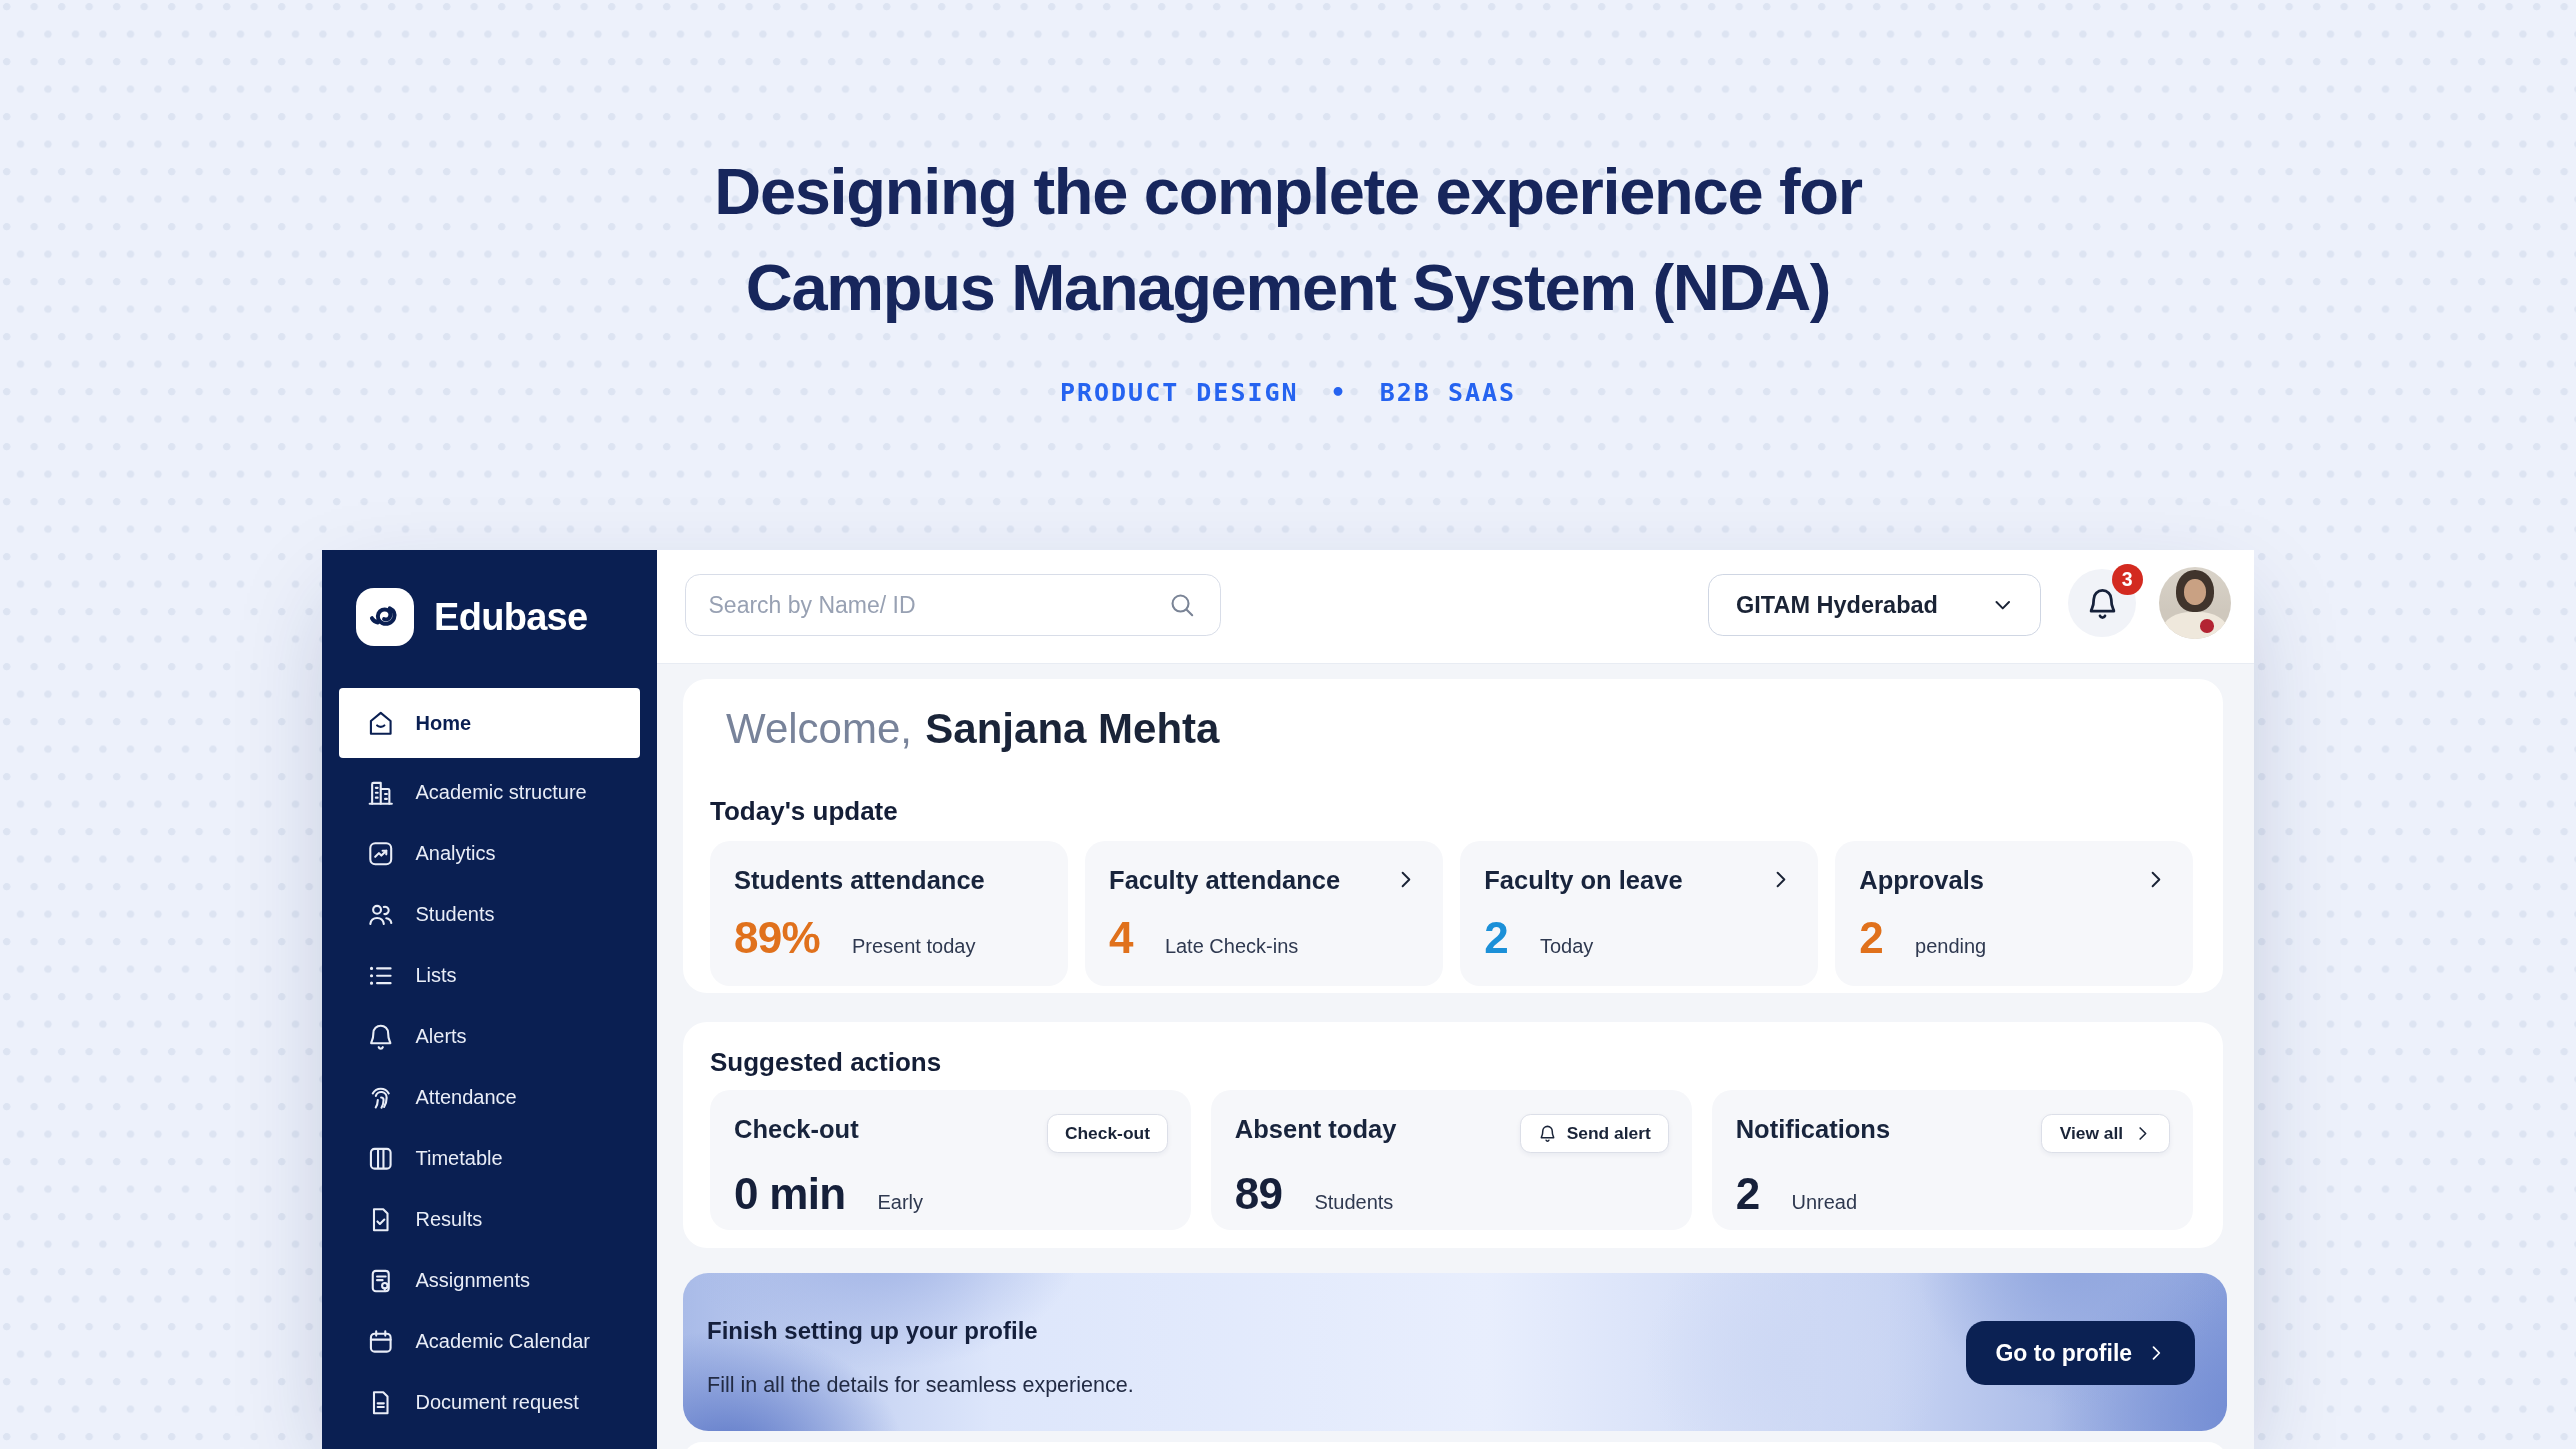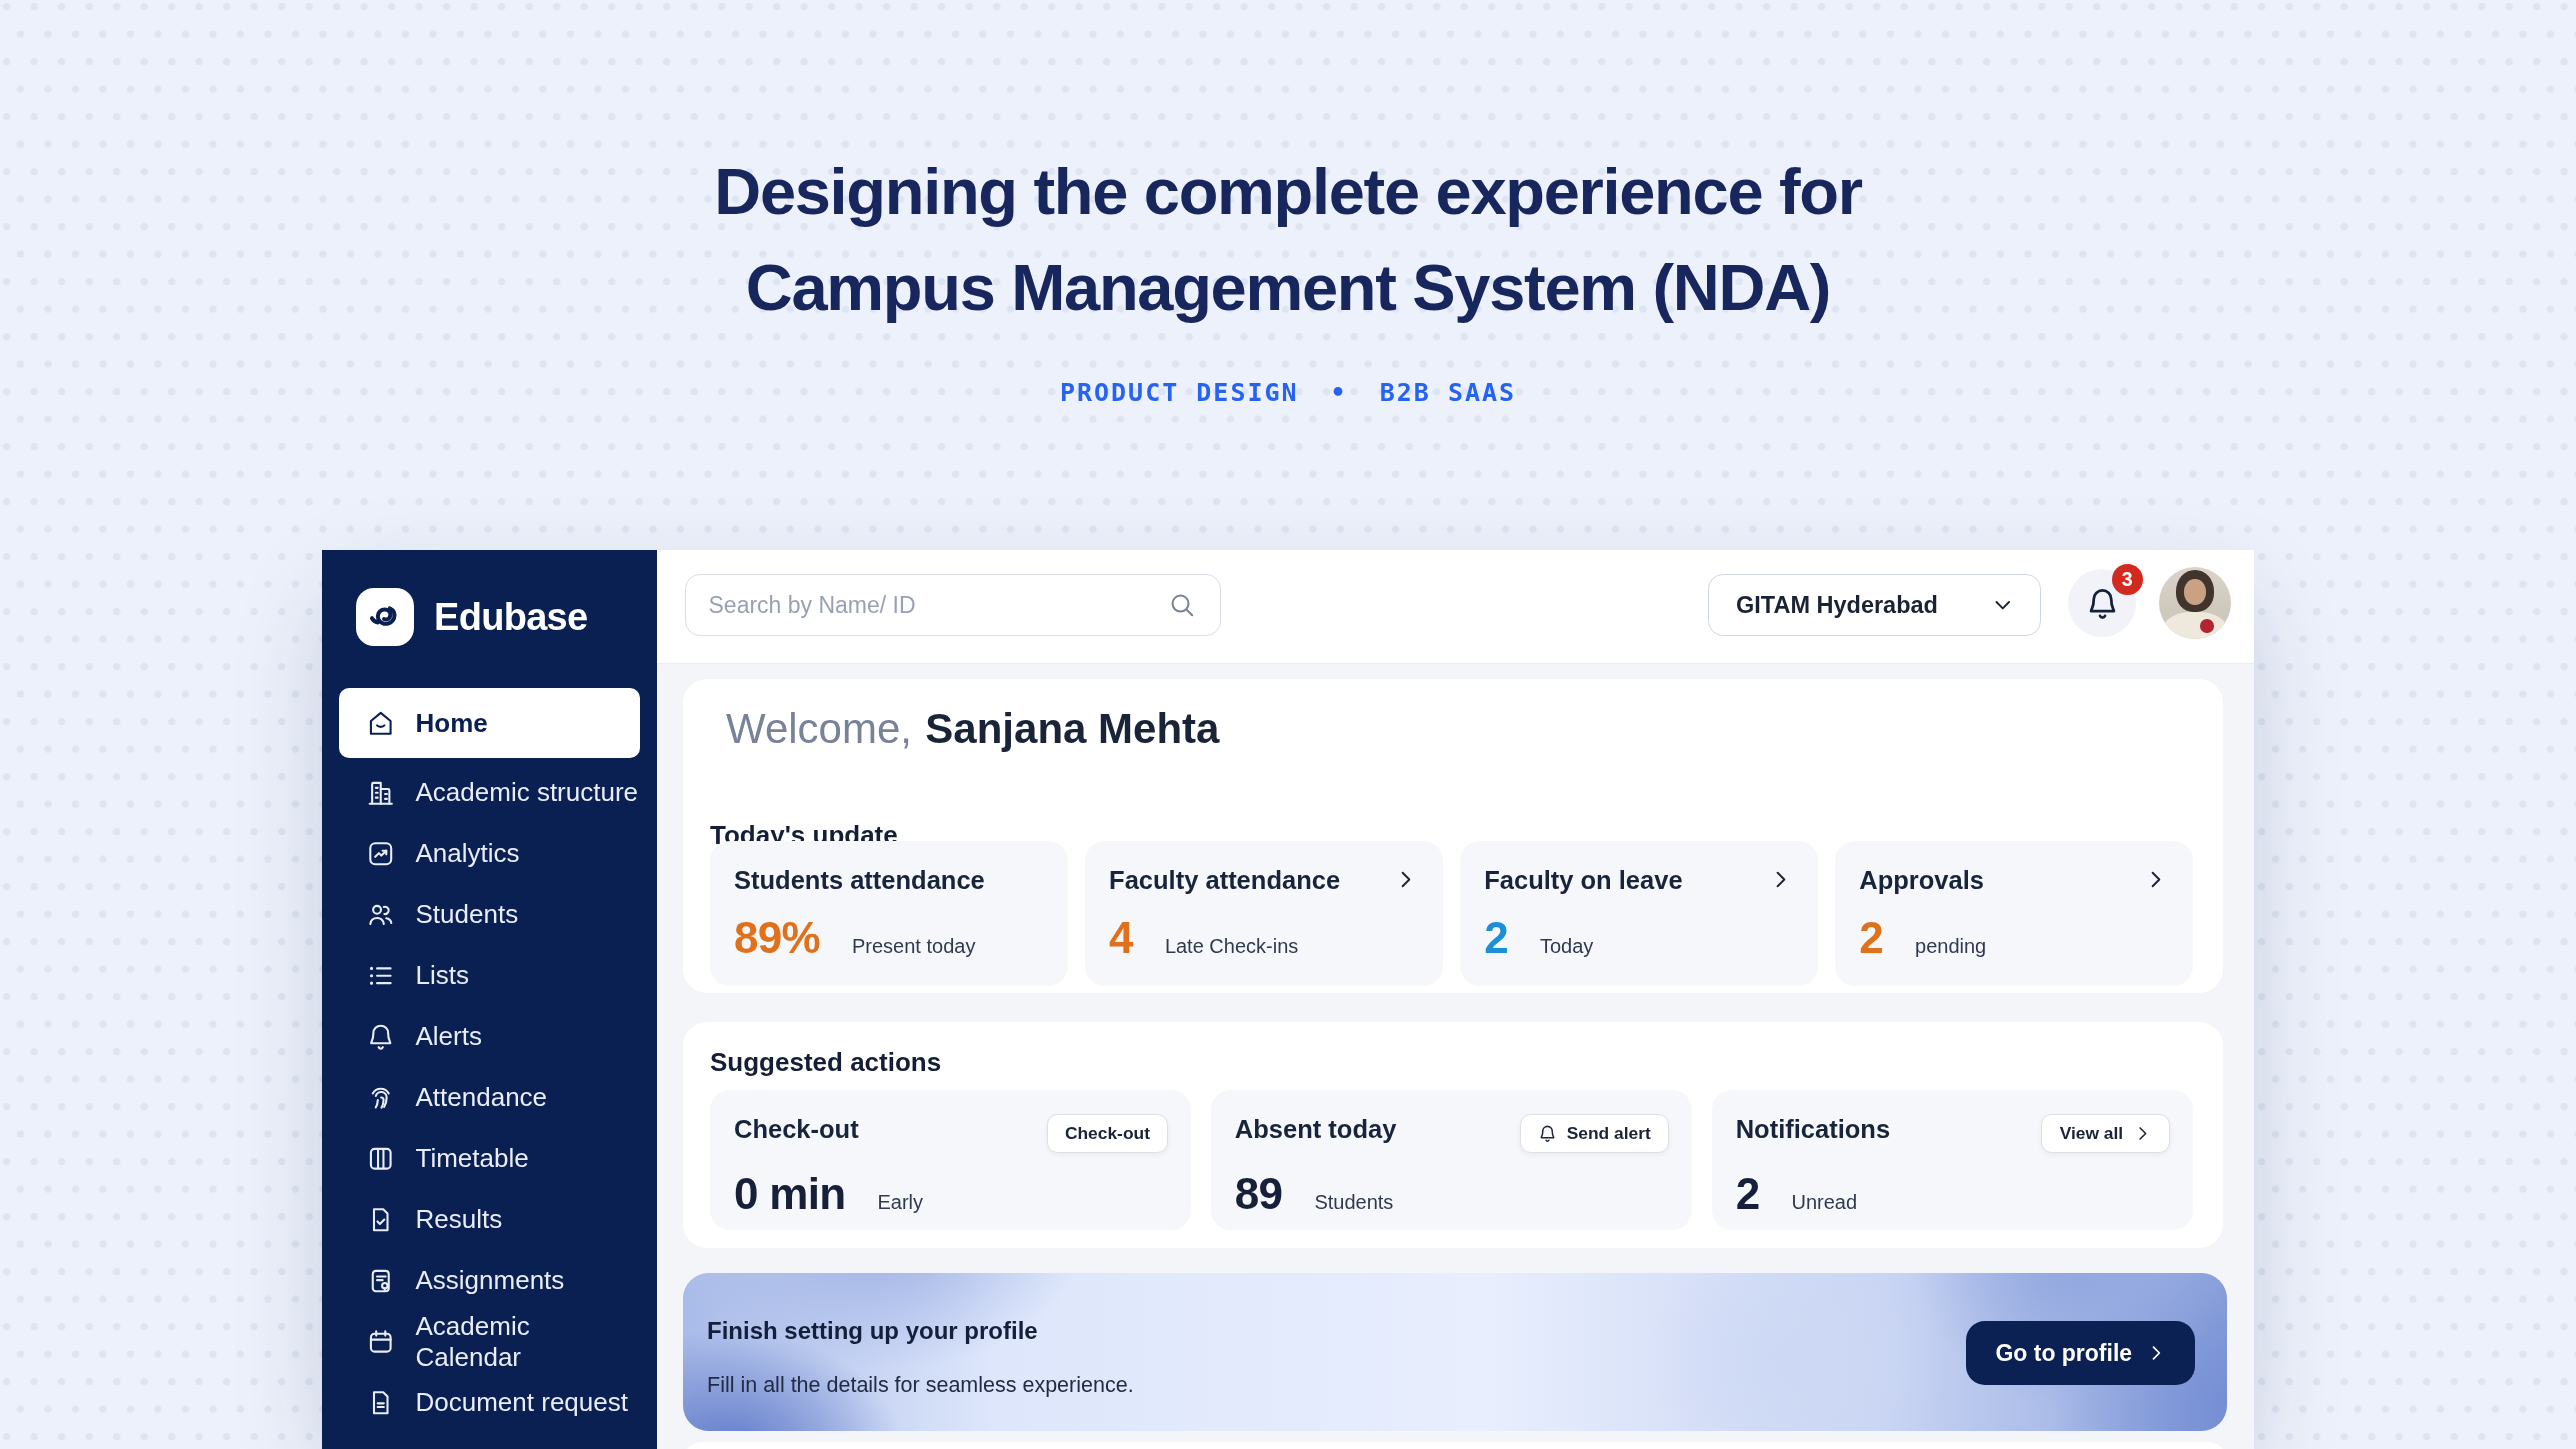--- a/index.html
+++ b/index.html
@@ -26,21 +26,21 @@
   .dashboard{ position:absolute; left:322px; top:550px; width:1932px; height:899px;
     display:flex; overflow:hidden; box-shadow:0 34px 94px -20px rgba(20,38,90,.25); }
 
   
   .sidebar{ width:335px; flex-shrink:0; background:#0a1f52; position:relative; }
   .brand{ position:absolute; top:38px; left:34px; display:flex; align-items:center; gap:20px; }
   .brand-logo{ width:58px; height:58px; background:#ffffff; border-radius:18px; display:grid; place-items:center; }
   .brand-name{ font-size:38px; font-weight:700; color:#ffffff; letter-spacing:-0.7px; }
   .nav{ position:absolute; top:138px; left:17px; right:17px; }
   .nav-item{ height:61px; display:flex; align-items:center; gap:20px; padding-left:27px;
-    color:#e9edf7; font-size:26px; border-radius:10px; cursor:pointer; }
+    color:#e9edf7; font-size:20px; border-radius:4px; cursor:pointer; }
   .nav-item.active{ background:#ffffff; color:#0a1f52; height:70px; font-weight:600; margin-bottom:4px; }
   .nav-item svg{ width:29.5px; height:29.5px; flex-shrink:0; }
 
   
   .main{ flex:1; background:#f3f5f9; position:relative; min-width:0; }
   .topbar{ position:absolute; top:0; left:0; right:0; height:114px; background:#ffffff; border-bottom:1.3px solid #e8ecf3; }
   .search{ position:absolute; left:27.5px; top:24px; width:536px; height:62px; background:#fff;
     border:1.3px solid #d8dde8; border-radius:14.8px; display:flex; align-items:center; padding:0 23px; }
   .search input{ flex:1; border:none; outline:none; font-size:23px; color:#1a2335; background:transparent;
     font-family:"Liberation Sans", sans-serif; }
@@ -60,21 +60,21 @@
   .av-flower{ position:absolute; bottom:9%; left:57%; width:19%; height:19%; background:#b32433; border-radius:50%; }
 
   
   .panel{ position:absolute; left:26px; width:1540px; background:#fff; border-radius:24px; }
   .panel-welcome{ top:129px; height:314px; }
   .panel-actions{ top:472px; height:226px; }
   .welcome{ position:absolute; left:27px; top:26px; font-size:42px; display:flex; gap:13.4px;margin-left:16px; }
   .welcome .greeting{ color:#78839a; font-weight:500; }
   .welcome .name{ color:#1a2438; font-weight:600; }
   .section-heading{ position:absolute; left:27px; font-size:26px; font-weight:700; color:#141e37; }
-  .h-today{ top:117px;margin-top:24px; } .h-actions{ top:25px; }
+  .h-today{ top:117px; } .h-actions{ top:25px; }
   .cards{ position:absolute; left:27px; right:30px; display:flex; }
   .cards-today{ top:162px; height:145px; gap:17.4px; }
   .cards-actions{ top:68px; height:140px; gap:19.5px; }
   .card{ flex:1; background:#f6f7fa; border-radius:20px; position:relative; }
   .card-title{ position:absolute; left:24px; top:25px; font-size:25.5px; font-weight:600; color:#18243c; }
   .card-chevron{ position:absolute; right:25.5px; top:27px; width:23px; height:23px; color:#1a2335; }
   .value-row{ position:absolute; left:24px; display:flex; align-items:baseline; gap:32px; }
   .vr-today{ top:72px; } .vr-actions{ top:79px; }
   .big-value{ font-size:44px; font-weight:700; letter-spacing:-0.7px; color:#16203a; }
   .big-value.orange{ color:#e0711c; } .big-value.blue{ color:#1b90d8; }

